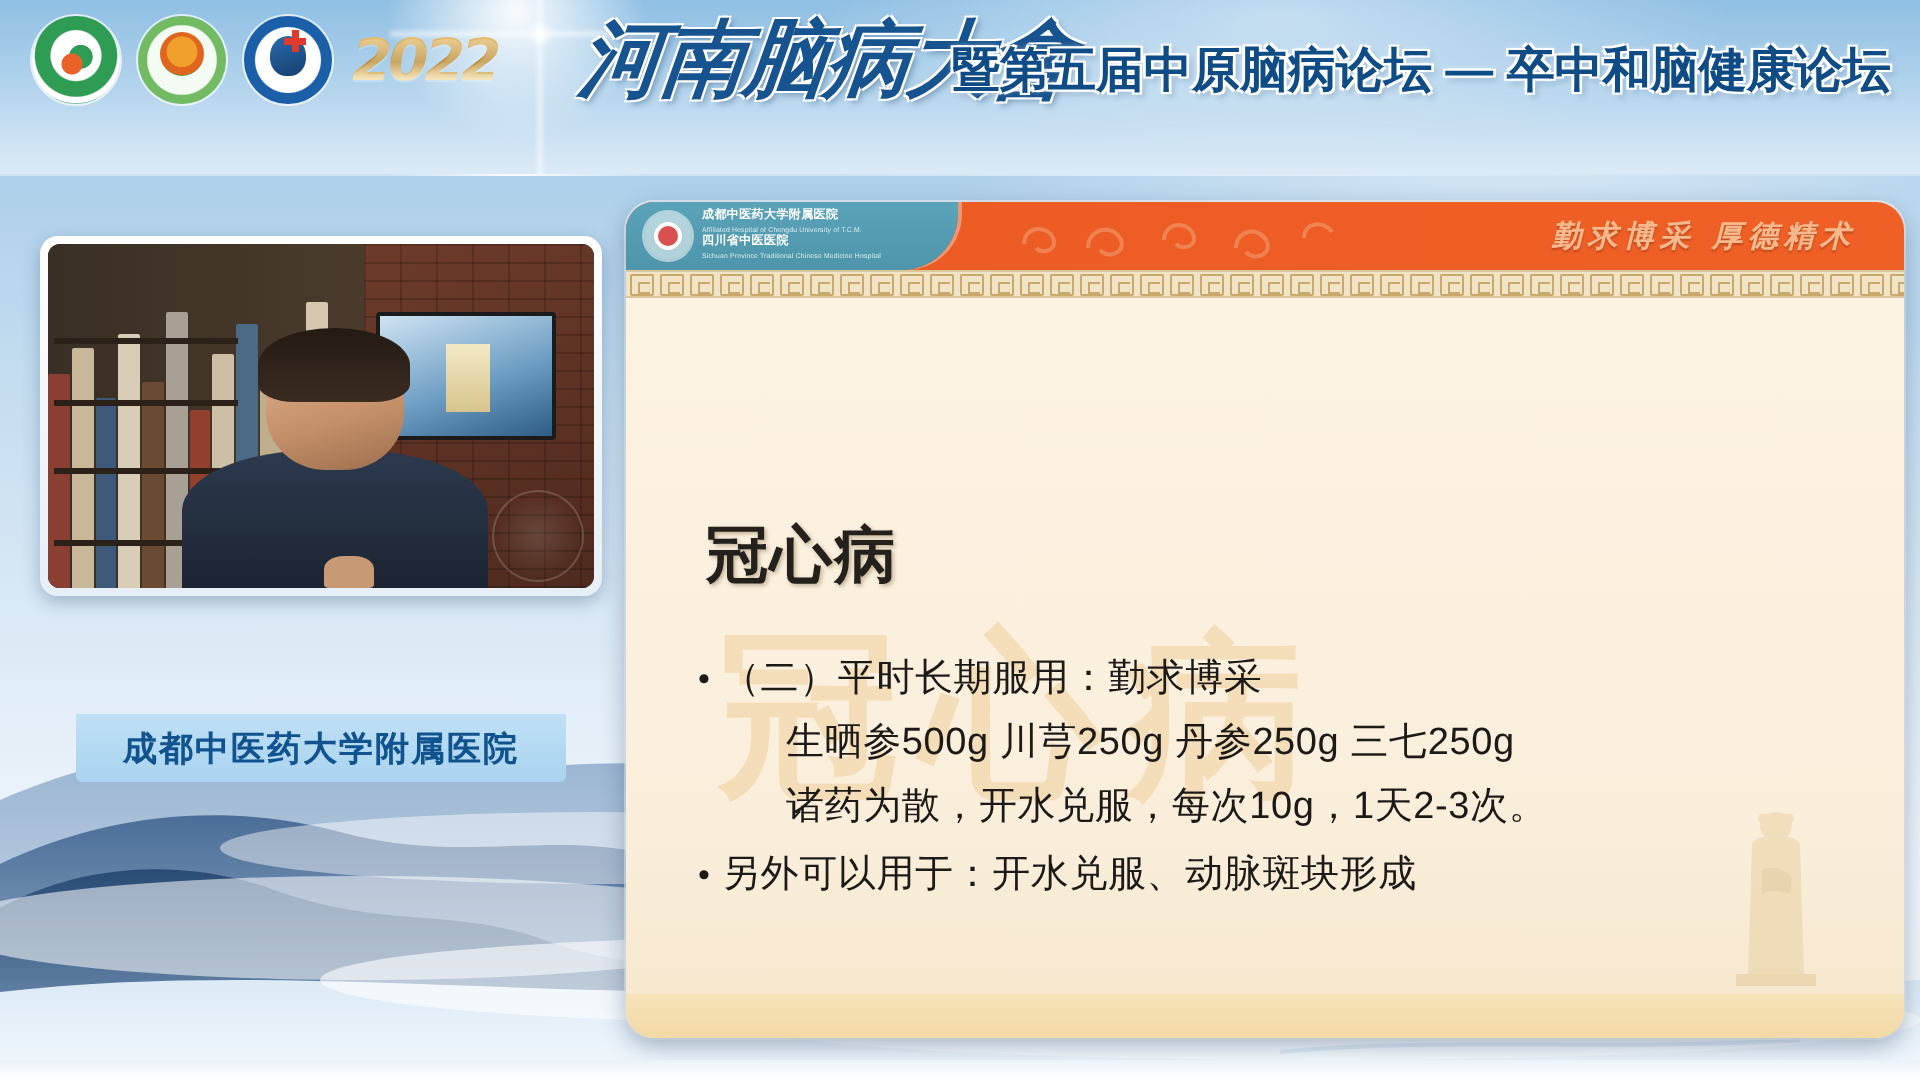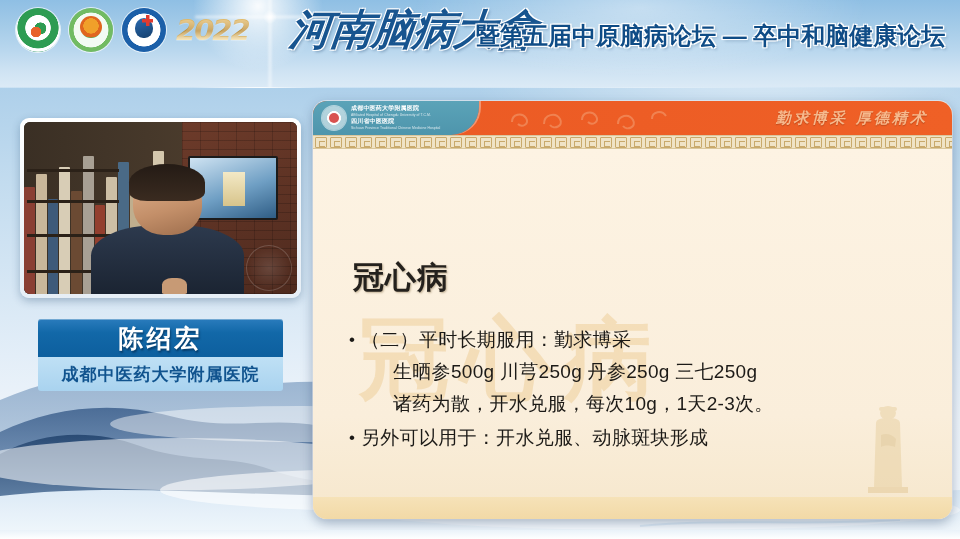--- a/index.html
+++ b/index.html
@@ -371,23 +371,20 @@
       <div class="v-person">
         <div class="v-body"></div>
         <div class="v-head"></div>
         <div class="v-hair"></div>
         <div class="v-hand"></div>
       </div>
       <div class="v-wm"></div>
     </div>
   </div>
 
-  <div class="name-bar">
-    <span>陈绍宏</span>
-  </div>
   <div class="affil-bar">
     <span>成都中医药大学附属医院</span>
   </div>
 
   <div class="slide">
 
     <div class="slide-body">
       <div class="watermark">冠心病</div>
       <div class="slide-footer-band"></div>
       <div class="statue">

